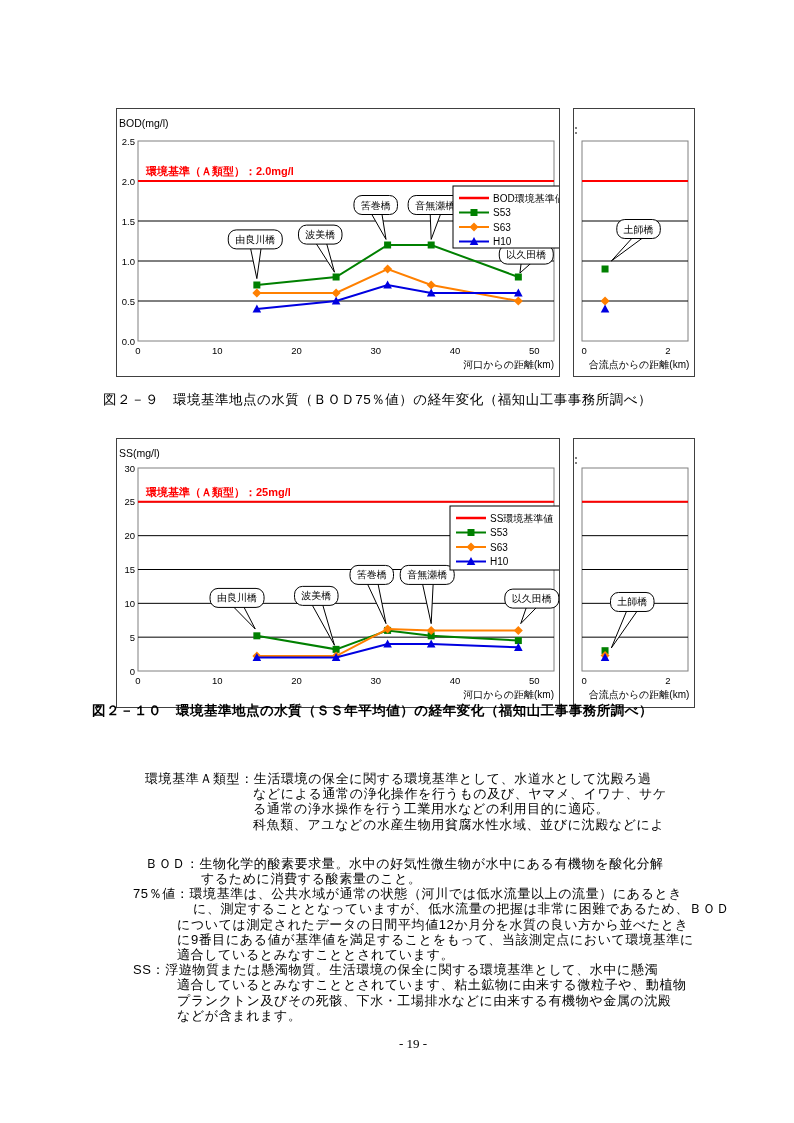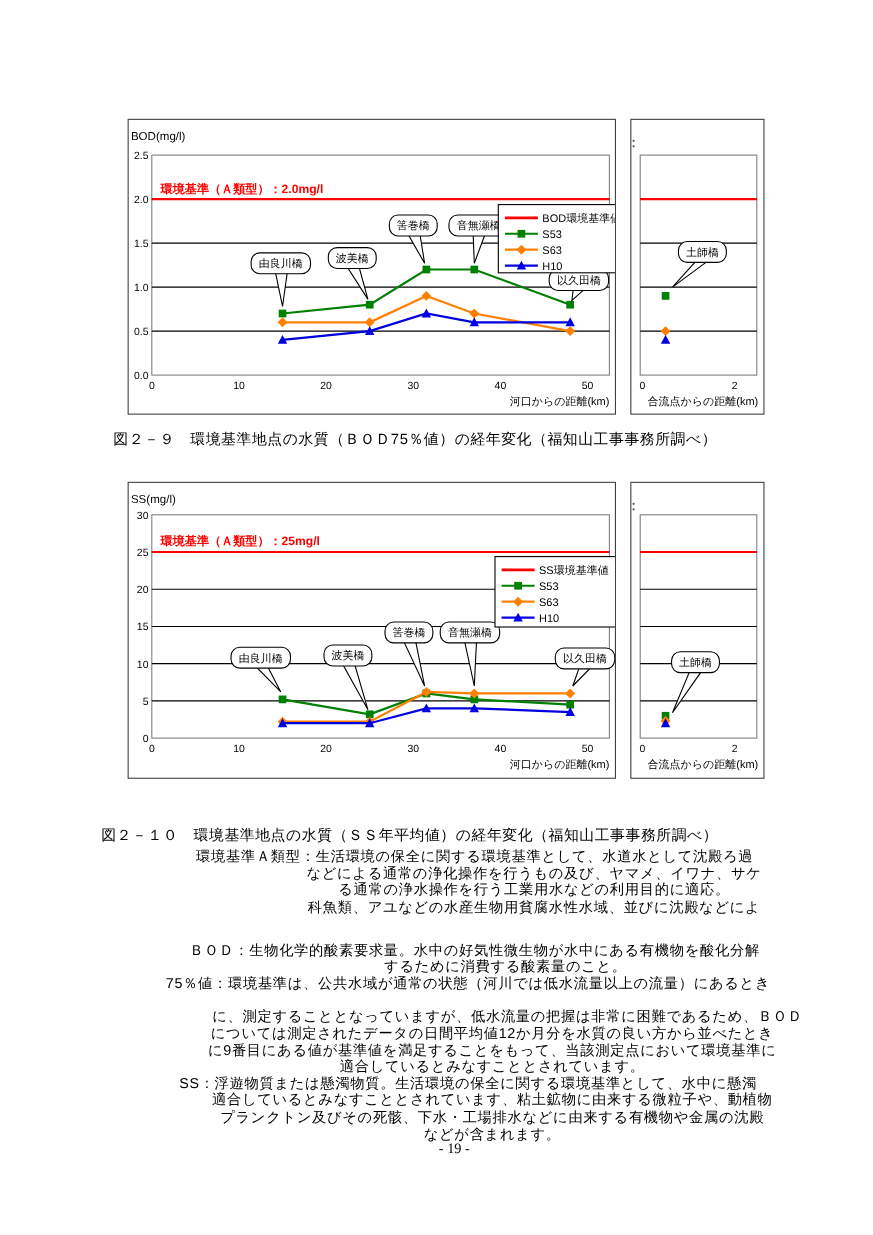--- a/index.html
+++ b/index.html
@@ -9,23 +9,23 @@
   }
   .panel{position:absolute;border:1px solid #404040;background:#fff;box-sizing:border-box;}
   #f0-main{left:116px;top:108px;width:444px;height:269px;}
   #f0-side{left:573px;top:108px;width:122px;height:269px;}
   #f1-main{left:116px;top:438px;width:444px;height:270px;}
   #f1-side{left:573px;top:438px;width:122px;height:270px;}
   svg{display:block;}
   svg text{font-family:"Liberation Sans",sans-serif;}
   .caption{position:absolute;font-size:13.5px;letter-spacing:0.5px;white-space:nowrap;}
   #caption1{left:103px;top:391px;}
-  #caption2{left:92px;top:751px;}
+  #caption2{left:92px;top:702px;font-weight:bold;}
   .notes{position:absolute;left:133px;top:771px;width:585px;font-size:13px;line-height:15.2px;letter-spacing:0.6px;}
-  .note-line{white-space:nowrap;text-align:center;}
+  .note-line{white-space:nowrap;}
   .page-number{position:absolute;top:1036px;left:16px;width:100%;text-align:center;
     font-family:"Liberation Serif",serif;font-size:13px;}
 </style>
 </head>
 <body>
 
 <div class="page">
 
   <section>
     <div class="panel" id="f0-main">
@@ -273,21 +273,21 @@
   <div class="caption" id="caption2">図２－１０　環境基準地点の水質（ＳＳ年平均値）の経年変化（福知山工事事務所調べ）</div>
 
   <div class="notes">
       <div class="note-line" style="padding-left: 12px;">環境基準Ａ類型：生活環境の保全に関する環境基準として、水道水として沈殿ろ過</div>
       <div class="note-line" style="padding-left: 120px;">などによる通常の浄化操作を行うもの及び、ヤマメ、イワナ、サケ</div>
       <div class="note-line" style="padding-left: 120px;">る通常の浄水操作を行う工業用水などの利用目的に適応。</div>
       <div class="note-line" style="padding-left: 120px;">科魚類、アユなどの水産生物用貧腐水性水域、並びに沈殿などによ</div>
       <div class="note-line" style="padding-left: 12px; margin-top: 24px;">ＢＯＤ：生物化学的酸素要求量。水中の好気性微生物が水中にある有機物を酸化分解</div>
       <div class="note-line" style="padding-left: 68px;">するために消費する酸素量のこと。</div>
       <div class="note-line" style="padding-left: 0px;">75％値：環境基準は、公共水域が通常の状態（河川では低水流量以上の流量）にあるとき</div>
-      <div class="note-line" style="padding-left: 60px; margin-top: 15px;">に、測定することとなっていますが、低水流量の把握は非常に困難であるため、ＢＯＤ</div>
+      <div class="note-line" style="padding-left: 60px;">に、測定することとなっていますが、低水流量の把握は非常に困難であるため、ＢＯＤ</div>
       <div class="note-line" style="padding-left: 44px;">については測定されたデータの日間平均値12か月分を水質の良い方から並べたとき</div>
       <div class="note-line" style="padding-left: 44px;">に9番目にある値が基準値を満足することをもって、当該測定点において環境基準に</div>
       <div class="note-line" style="padding-left: 44px;">適合しているとみなすこととされています。</div>
       <div class="note-line" style="padding-left: 0px;">SS：浮遊物質または懸濁物質。生活環境の保全に関する環境基準として、水中に懸濁</div>
       <div class="note-line" style="padding-left: 44px;">適合しているとみなすこととされています、粘土鉱物に由来する微粒子や、動植物</div>
       <div class="note-line" style="padding-left: 44px;">プランクトン及びその死骸、下水・工場排水などに由来する有機物や金属の沈殿</div>
       <div class="note-line" style="padding-left: 44px;">などが含まれます。</div>
     </div>
 
   <div class="page-number">- 19 -</div>

